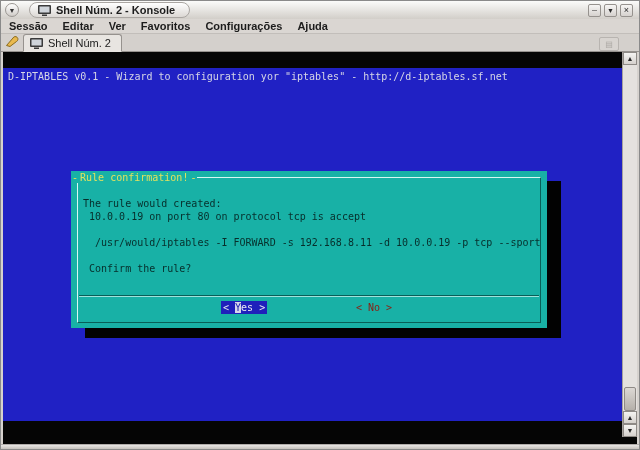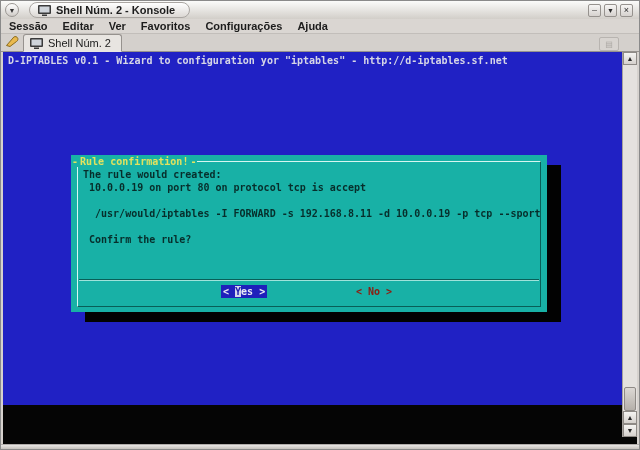--- a/index.html
+++ b/index.html
@@ -60,38 +60,39 @@
     font-size:8px;color:#aaa6a2;
   }
   .term-icon{display:inline-flex;}
   
   .terminal-wrap{
     height:392px;background:#050505;display:flex;
     border-left:2px solid #d6d2ce;border-right:2px solid #d6d2ce;
   }
   .terminal{
     position:relative;flex:1;height:353px;background:#2021c4;
-    font-family:"DejaVu Sans Mono",monospace;font-weight:bold;font-size:10px;
+    font-family:"DejaVu Sans Mono",monospace;font-weight:normal;font-size:10px;
     overflow:hidden;
+    margin-top:16px;
   }
   .backtitle{
     position:absolute;top:3px;left:5px;color:#d6d6e6;white-space:pre;
   }
   
   .dlg-shadow{position:absolute;left:82px;top:113px;width:476px;height:157px;background:#020202;}
   .dialog{position:absolute;left:68px;top:103px;width:476px;height:157px;background:#18b1a6;}
   .dlg-frame{
     position:absolute;left:6px;right:6px;top:6px;bottom:5px;
     border:1px solid;border-color:#d8f6f1 #085f58 #085f58 #d8f6f1;
   }
   .dlg-title{
     position:absolute;top:1px;left:0;right:0;text-align:left;line-height:11px;
   }
   .dlg-title span{background:#18b1a6;color:#e2e25e;padding:0 1px;}
-  .dlg-content{position:absolute;left:12px;top:13px;right:6px;}
+  .dlg-content{position:absolute;left:12px;top:26px;right:6px;}
   .dlg-line{height:13px;line-height:13px;white-space:pre;color:#072e2b;}
   .dlg-sep{
     position:absolute;left:8px;right:8px;top:124px;height:1px;
     background:#085f58;box-shadow:0 1px 0 #9fe3db;
   }
   .dlg-buttons{position:absolute;left:0;top:130px;width:100%;height:13px;line-height:13px;padding-left:12px;}
   .btn-yes{
     position:absolute;left:150px;padding:0 2px;background:#1f20bb;color:#eaeaf4;white-space:pre;
   }
   .btn-yes .hotkey{background:#d6d6ea;color:#1b1cae;}

